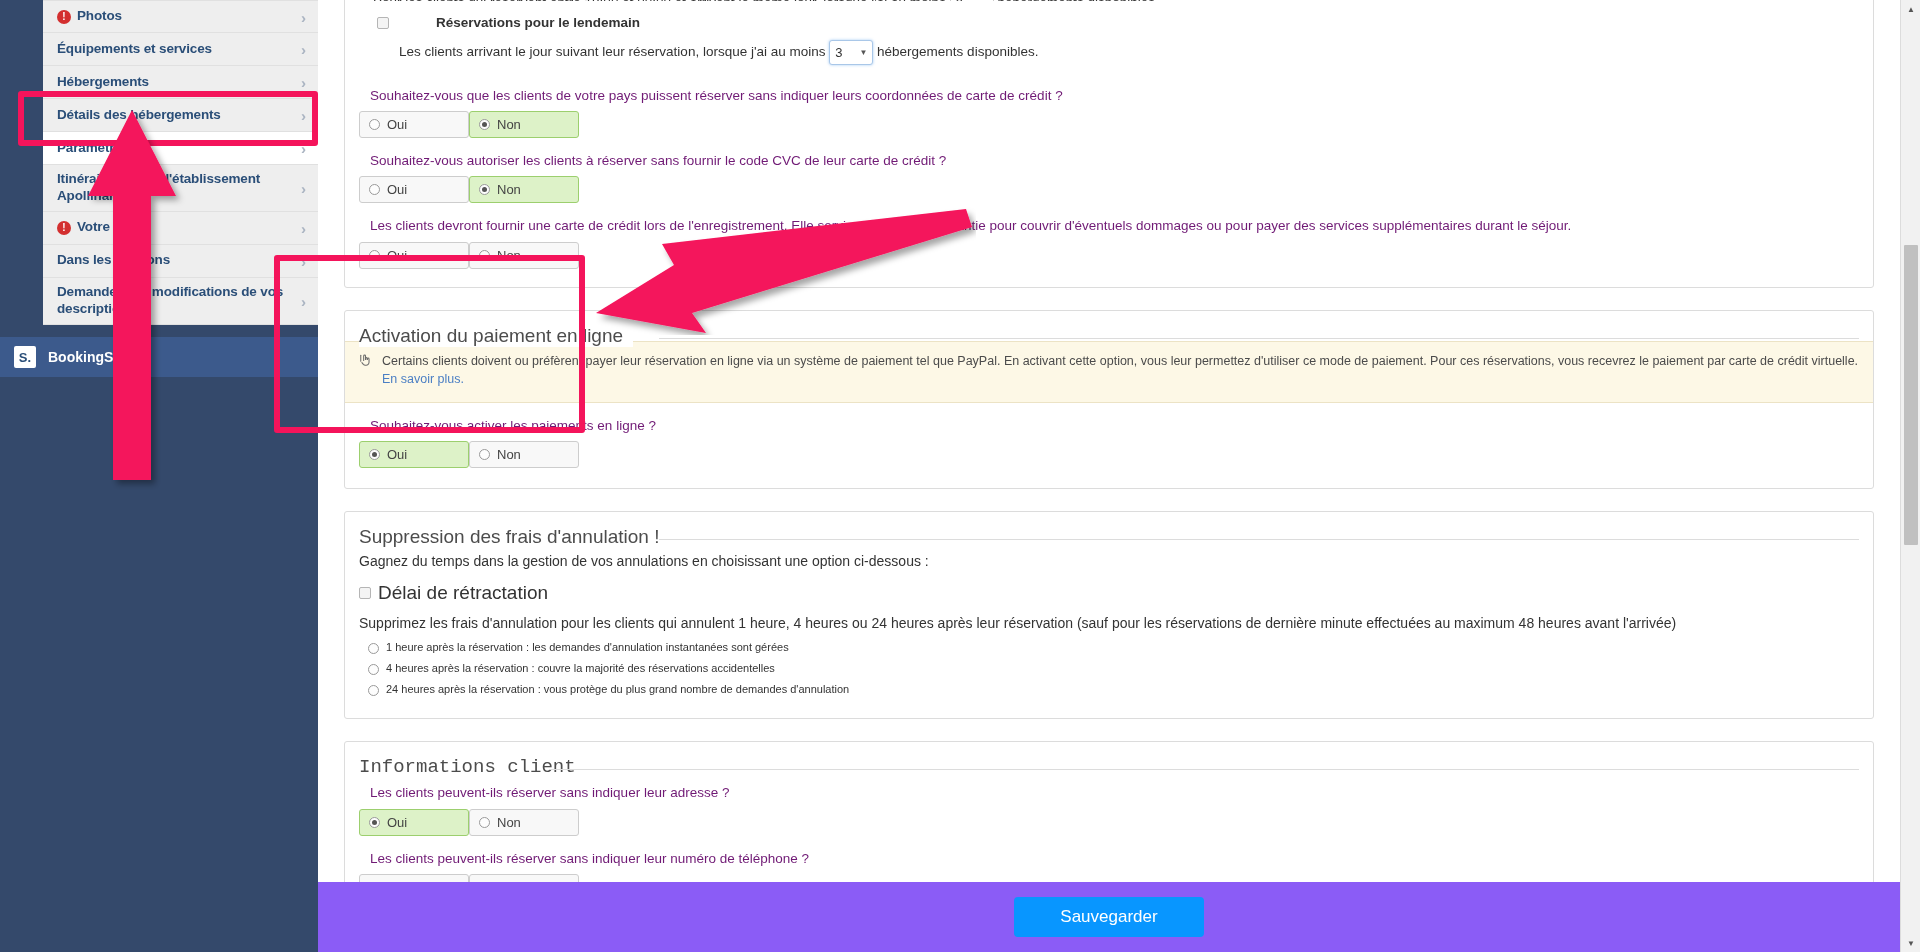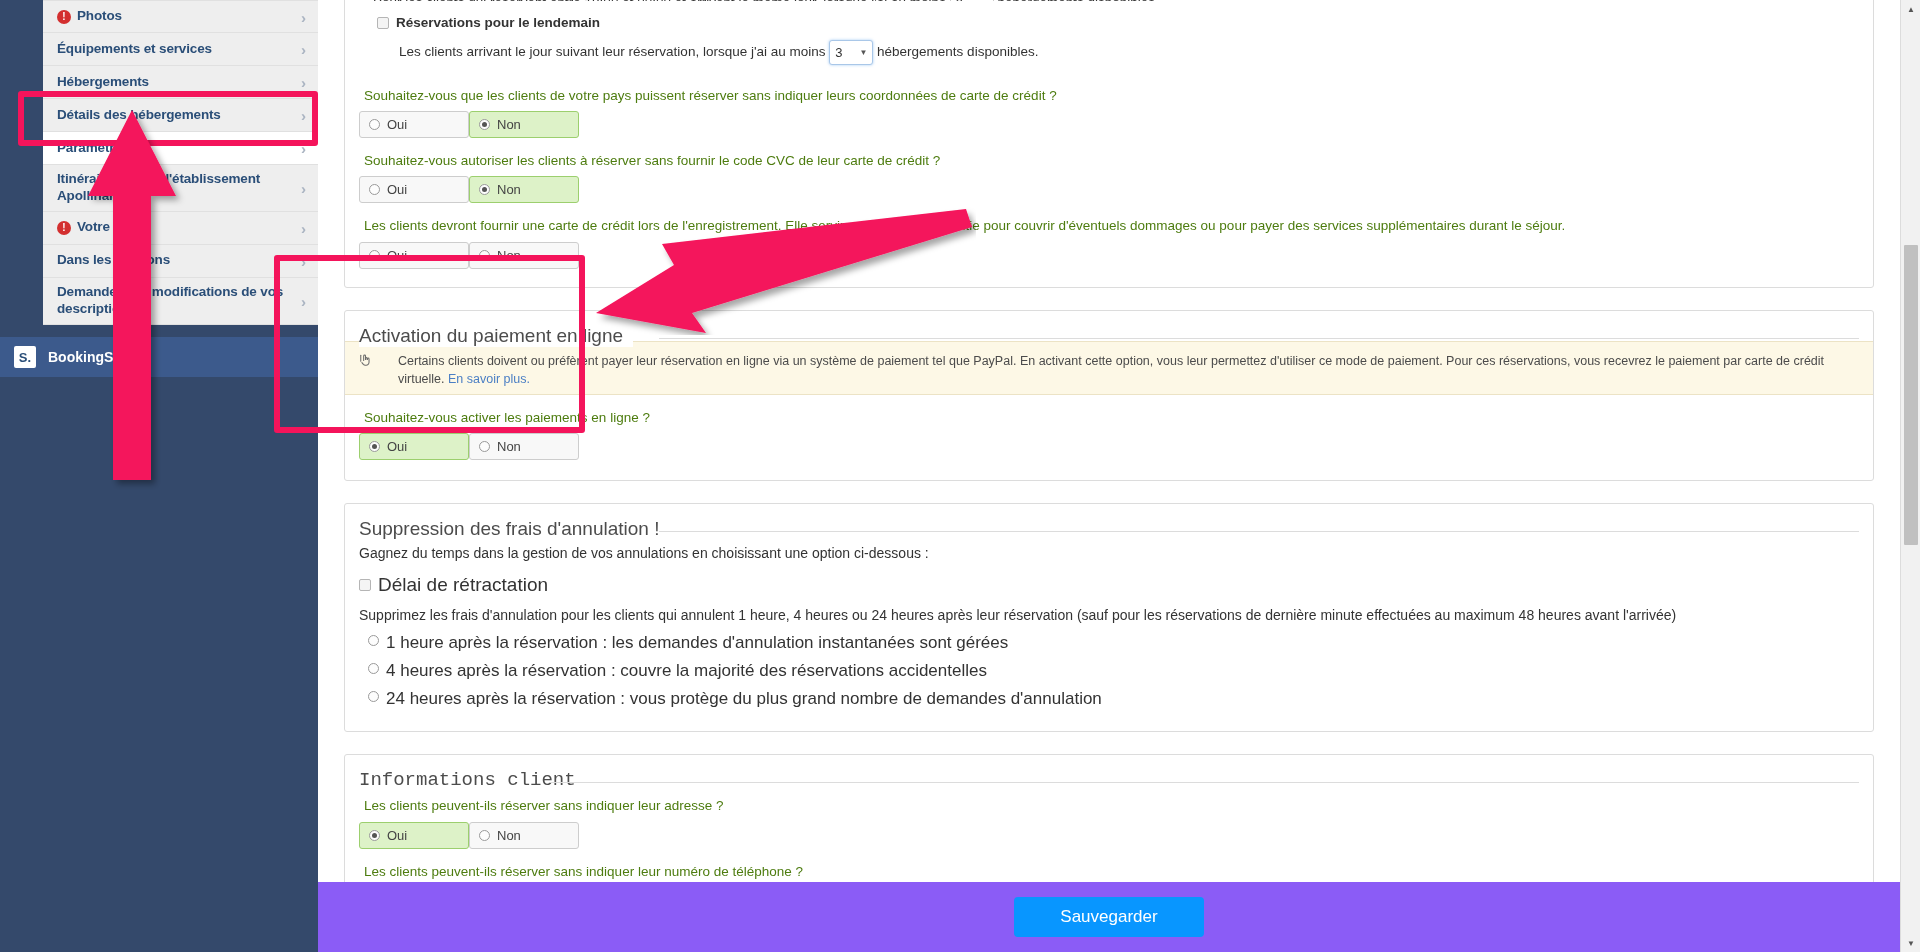--- a/index.html
+++ b/index.html
@@ -132,22 +132,22 @@
     height: 14px;
   }
   .legend-line {
     position: absolute;
     left: 0; right: 0; top: 13px;
     border-top: 1px solid #dcdcdc;
   }
 
   .q-text {
     font-size: 13.5px;
-    color: #4d7c0f;
-    margin: 0 0 6px 5px;
+    color: #701a75;
+    margin: 0 0 6px 11px;
     line-height: 1.35;
   }
   .helper-text {
     font-size: 14px;
     color: #333;
     line-height: 1.4;
   }
 
   
   .radio-row {
@@ -226,34 +226,34 @@
     overflow: hidden;
     position: relative;
     margin-top: -6px;
   }
 
   
   .notice {
     background: #fdf8e6;
     border-top: 1px solid #ece3c5;
     border-bottom: 1px solid #ece3c5;
-    padding: 10px 14px 6px 14px;
-    display: flex;
-    gap: 25px;
+    padding: 10px 14px 14px 14px;
+    display: flex;
+    gap: 9px;
     font-size: 12.5px;
     color: #4b4b4b;
     line-height: 1.45;
   }
   .notice a { color: #4b7fc4; text-decoration: none; }
 
   
   .opt-line {
     display: flex;
     align-items: flex-start;
-    font-size: 17px;
+    font-size: 11px;
     color: #333;
     margin: 8px 0 0 9px;
   }
   .opt-line .rdot { margin-top: 2px; }
 
   
   .save-bar {
     position: absolute;
     left: 318px; bottom: 0;
     width: 1582px; height: 70px;
@@ -369,21 +369,21 @@
 
         <div class="clipped-line">
           <span>Pour les clients qui réservent entre 18:00 et 00:00 et arrivent le même jour, lorsque j'ai au moins</span>
           <span class="select-box" style="box-shadow:none;border-color:#ccc;">
             <span>3</span>
             <span class="sel-caret">▼</span>
           </span>
           <span>hébergements disponibles.</span>
         </div>
 
-        <div style="display:flex;align-items:center;margin:14px 0 0 18px;">
+        <div style="display:flex;align-items:center;margin:14px 0 0 18px;gap:40px;">
           <span class="chk"></span>
           <span style="font-size:13.5px;font-weight:bold;color:#333;">Réservations pour le lendemain</span>
         </div>
 
         <div style="margin:10px 0 0 40px;font-size:13.5px;color:#333;">
           <span>Les clients arrivant le jour suivant leur réservation, lorsque j'ai au moins</span>
           <span class="select-box">
             <span>3</span>
             <span class="sel-caret">▼</span>
           </span>

